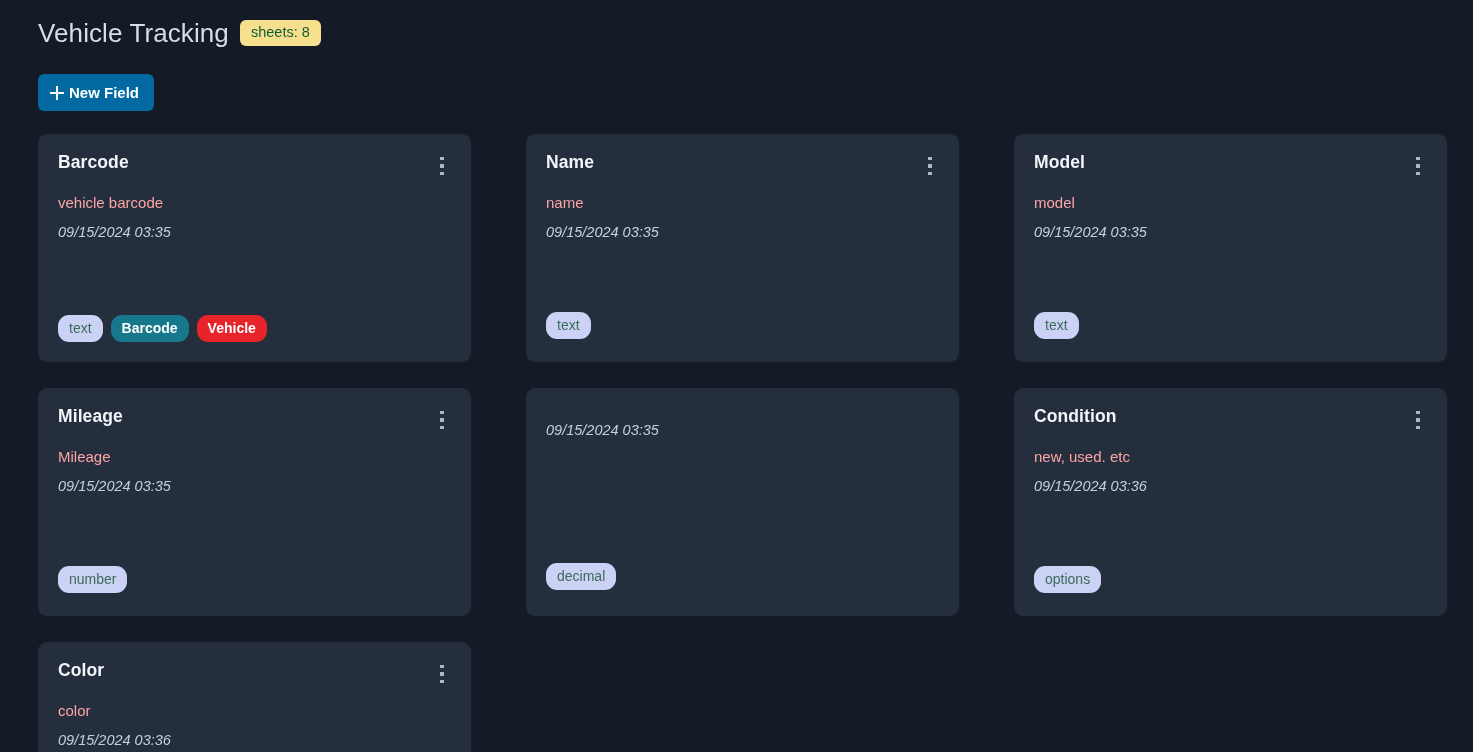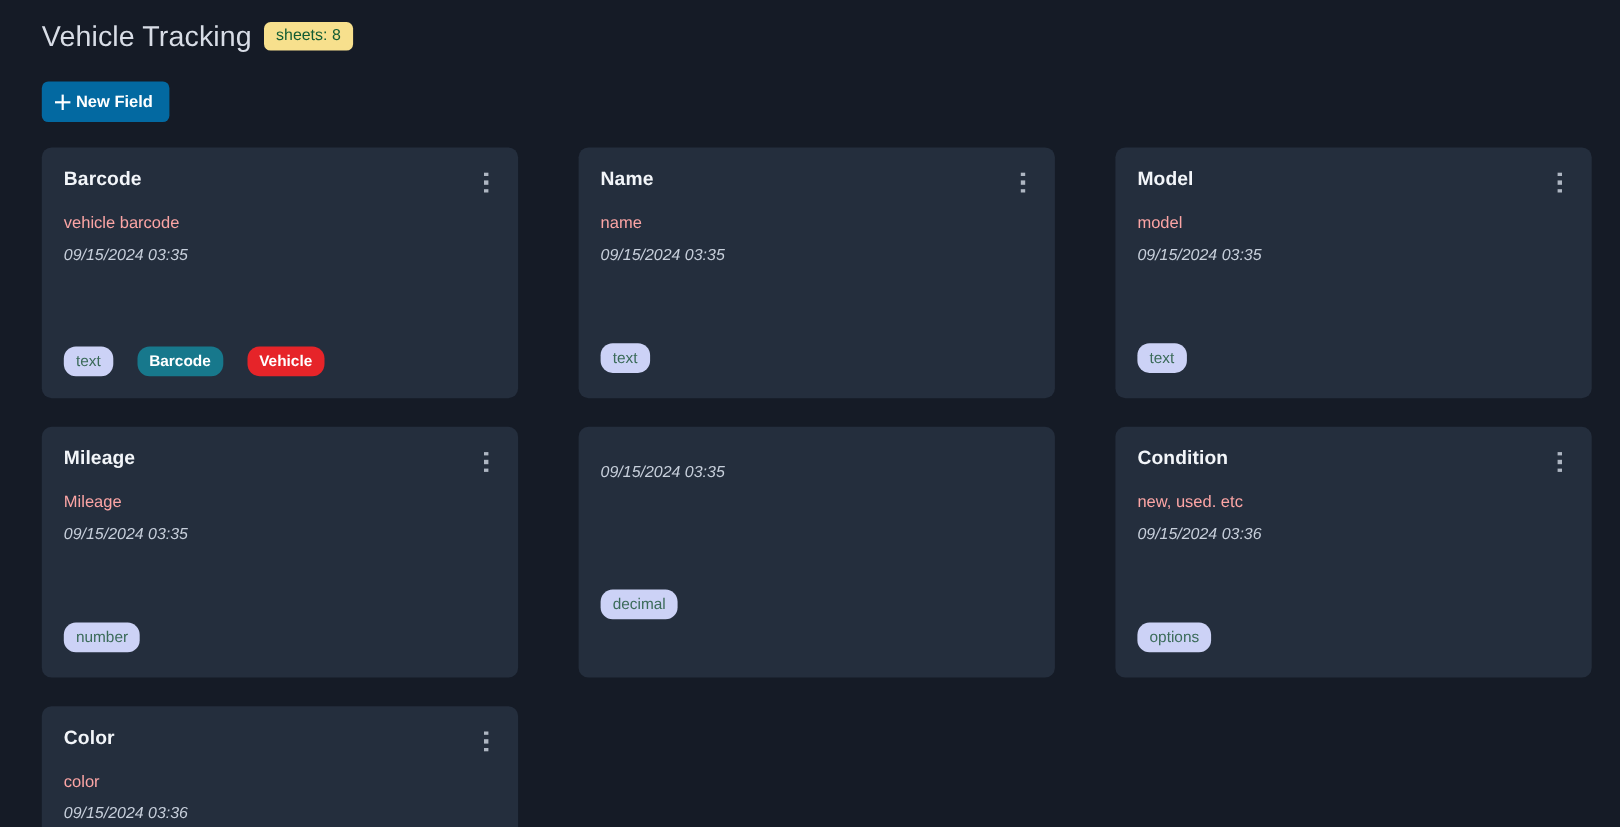--- a/index.html
+++ b/index.html
@@ -159,28 +159,28 @@
   }
 
   
   .card.no-desc .card-time {
     margin-top: 16px;
   }
 
   .badge-row {
     display: flex;
     align-items: center;
-    gap: 22px;
+    gap: 8px;
     position: absolute;
     left: 20px;
     bottom: 23px;
   }
 
   .card.no-desc .badge-row {
-    bottom: 53px;
+    bottom: 26px;
   }
 
   .card.multi-badge .badge-row {
     bottom: 20px;
   }
 
   .badge {
     border-radius: 11px;
     font-size: 14px;
     line-height: 1;

